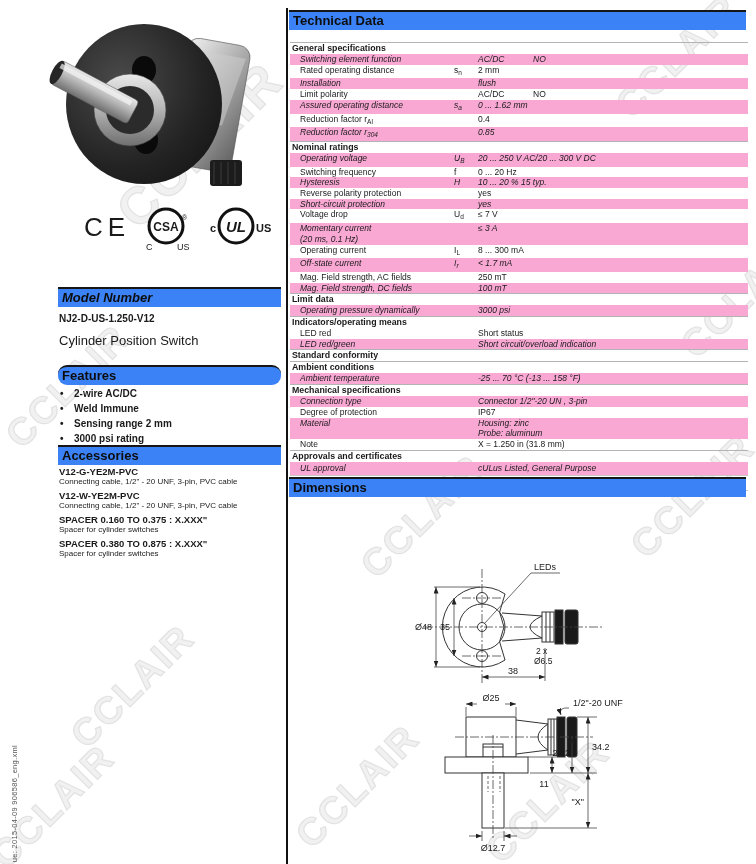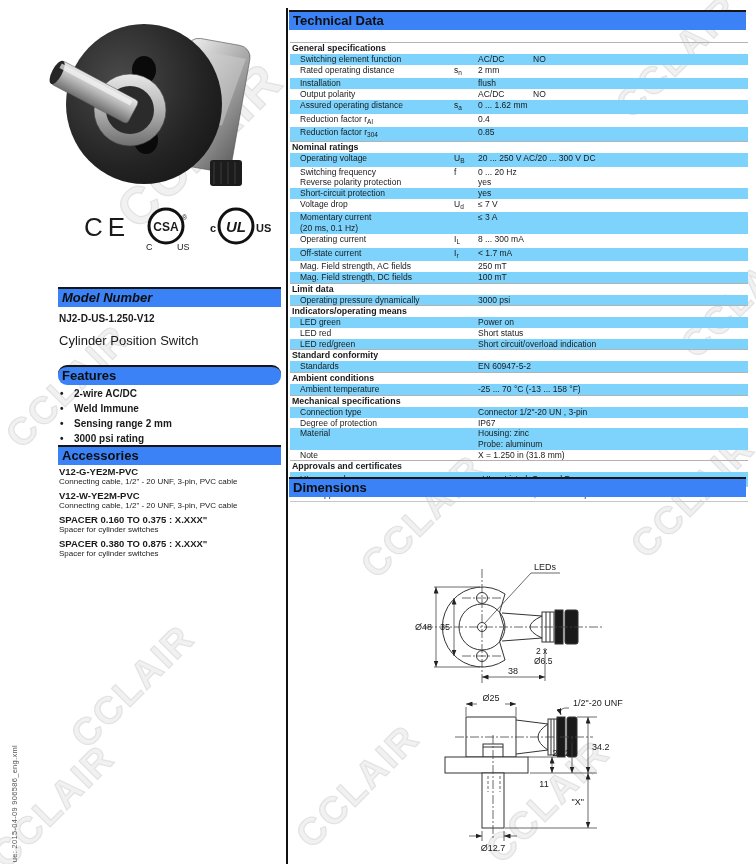--- a/index.html
+++ b/index.html
@@ -29,21 +29,21 @@
   .acc-list{position:absolute;left:59px;top:466px;width:226px;z-index:3;}
   .acc-item{margin-bottom:3px;}
   .acc-name{font-size:9.5px;font-weight:bold;line-height:11px;}
   .acc-desc{font-size:8px;line-height:10px;color:#222;}
   
   .tech-table{position:absolute;left:290px;top:31px;width:458px;z-index:3;margin-top:11px;}
   .t-sech{font-weight:bold;font-size:8.8px;line-height:11px;border-top:1px solid #b3b3b3;
           padding-left:2px;}
   .t-row{position:relative;display:grid;grid-template-columns:10px 154px 24px 1fr;
          font-size:8.5px;line-height:10.7px;}
-  .t-row.shade{background:#7dd3fc;}
+  .t-row.shade{background:#f9a8d4;font-style:italic;}
   .t-row.ruled{border-bottom:1px solid #c6c6c6;padding:1.5px 0;}
   .t-label{grid-column:2;}
   .t-sym{grid-column:3;}
   .t-val{grid-column:4;position:relative;}
   .t-val2{position:absolute;left:55px;top:0;}
   sub{font-size:6.5px;vertical-align:-2px;}
   
   .dim-front{position:absolute;left:390px;top:553px;z-index:3;}
   .dim-side{position:absolute;left:425px;top:690px;z-index:3;}
   svg text{font-family:"Liberation Sans","DejaVu Sans",sans-serif;fill:#1a1a1a;}
@@ -174,21 +174,21 @@
         <div class="t-label">Rated operating distance</div>
         <div class="t-sym">s<sub>n</sub></div>
         <div class="t-val">2 mm</div>
       </div>
       <div class="t-row shade">
         <div class="t-label">Installation</div>
         <div class="t-sym"></div>
         <div class="t-val">flush</div>
       </div>
       <div class="t-row">
-        <div class="t-label">Output polarity</div>
+        <div class="t-label">Limit polarity</div>
         <div class="t-sym"></div>
         <div class="t-val">AC/DC<span class="t-val2">NO</span></div>
       </div>
       <div class="t-row shade">
         <div class="t-label">Assured operating distance</div>
         <div class="t-sym">s<sub>a</sub></div>
         <div class="t-val">0 ... 1.62 mm</div>
       </div>
       <div class="t-row">
         <div class="t-label">Reduction factor r<sub>Al</sub></div>
@@ -204,20 +204,25 @@
       <div class="t-row shade">
         <div class="t-label">Operating voltage</div>
         <div class="t-sym">U<sub>B</sub></div>
         <div class="t-val">20 ... 250 V AC/20 ... 300 V DC</div>
       </div>
       <div class="t-row">
         <div class="t-label">Switching frequency</div>
         <div class="t-sym">f</div>
         <div class="t-val">0 ... 20 Hz</div>
       </div>
+      <div class="t-row shade">
+        <div class="t-label">Hysteresis</div>
+        <div class="t-sym">H</div>
+        <div class="t-val">10 ... 20  % 15  typ.</div>
+      </div>
       <div class="t-row">
         <div class="t-label">Reverse polarity protection</div>
         <div class="t-sym"></div>
         <div class="t-val">yes</div>
       </div>
       <div class="t-row shade">
         <div class="t-label">Short-circuit protection</div>
         <div class="t-sym"></div>
         <div class="t-val">yes</div>
       </div>
@@ -251,41 +256,31 @@
         <div class="t-sym"></div>
         <div class="t-val">100 mT</div>
       </div>
       <div class="t-sech">Limit data</div>
       <div class="t-row shade">
         <div class="t-label">Operating pressure dynamically</div>
         <div class="t-sym"></div>
         <div class="t-val">3000 psi</div>
       </div>
       <div class="t-sech">Indicators/operating means</div>
-      <div class="t-row shade">
-        <div class="t-label">LED green</div>
-        <div class="t-sym"></div>
-        <div class="t-val">Power on</div>
-      </div>
       <div class="t-row">
         <div class="t-label">LED red</div>
         <div class="t-sym"></div>
         <div class="t-val">Short status</div>
       </div>
       <div class="t-row shade">
         <div class="t-label">LED red/green</div>
         <div class="t-sym"></div>
         <div class="t-val">Short circuit/overload indication</div>
       </div>
       <div class="t-sech">Standard conformity</div>
-      <div class="t-row shade">
-        <div class="t-label">Standards</div>
-        <div class="t-sym"></div>
-        <div class="t-val">EN 60947-5-2</div>
-      </div>
       <div class="t-sech">Ambient conditions</div>
       <div class="t-row shade">
         <div class="t-label">Ambient temperature</div>
         <div class="t-sym"></div>
         <div class="t-val">-25 ... 70 °C (-13 ... 158 °F)</div>
       </div>
       <div class="t-sech">Mechanical specifications</div>
       <div class="t-row shade">
         <div class="t-label">Connection type</div>
         <div class="t-sym"></div>

